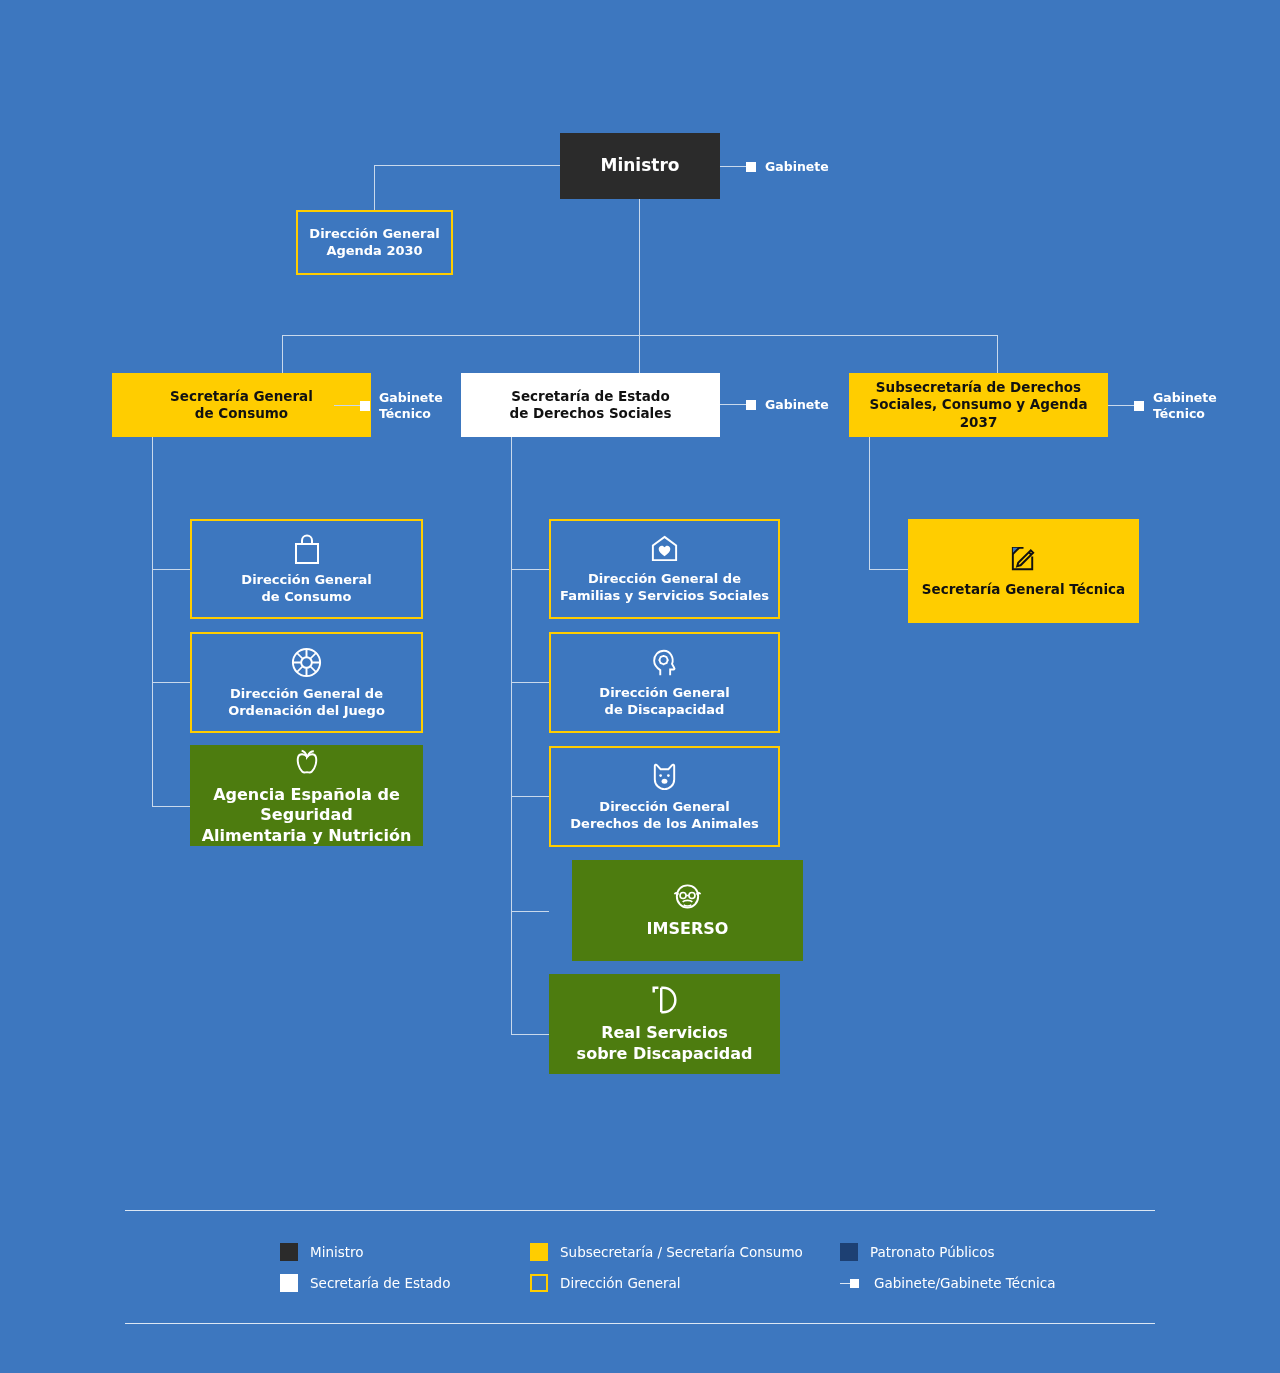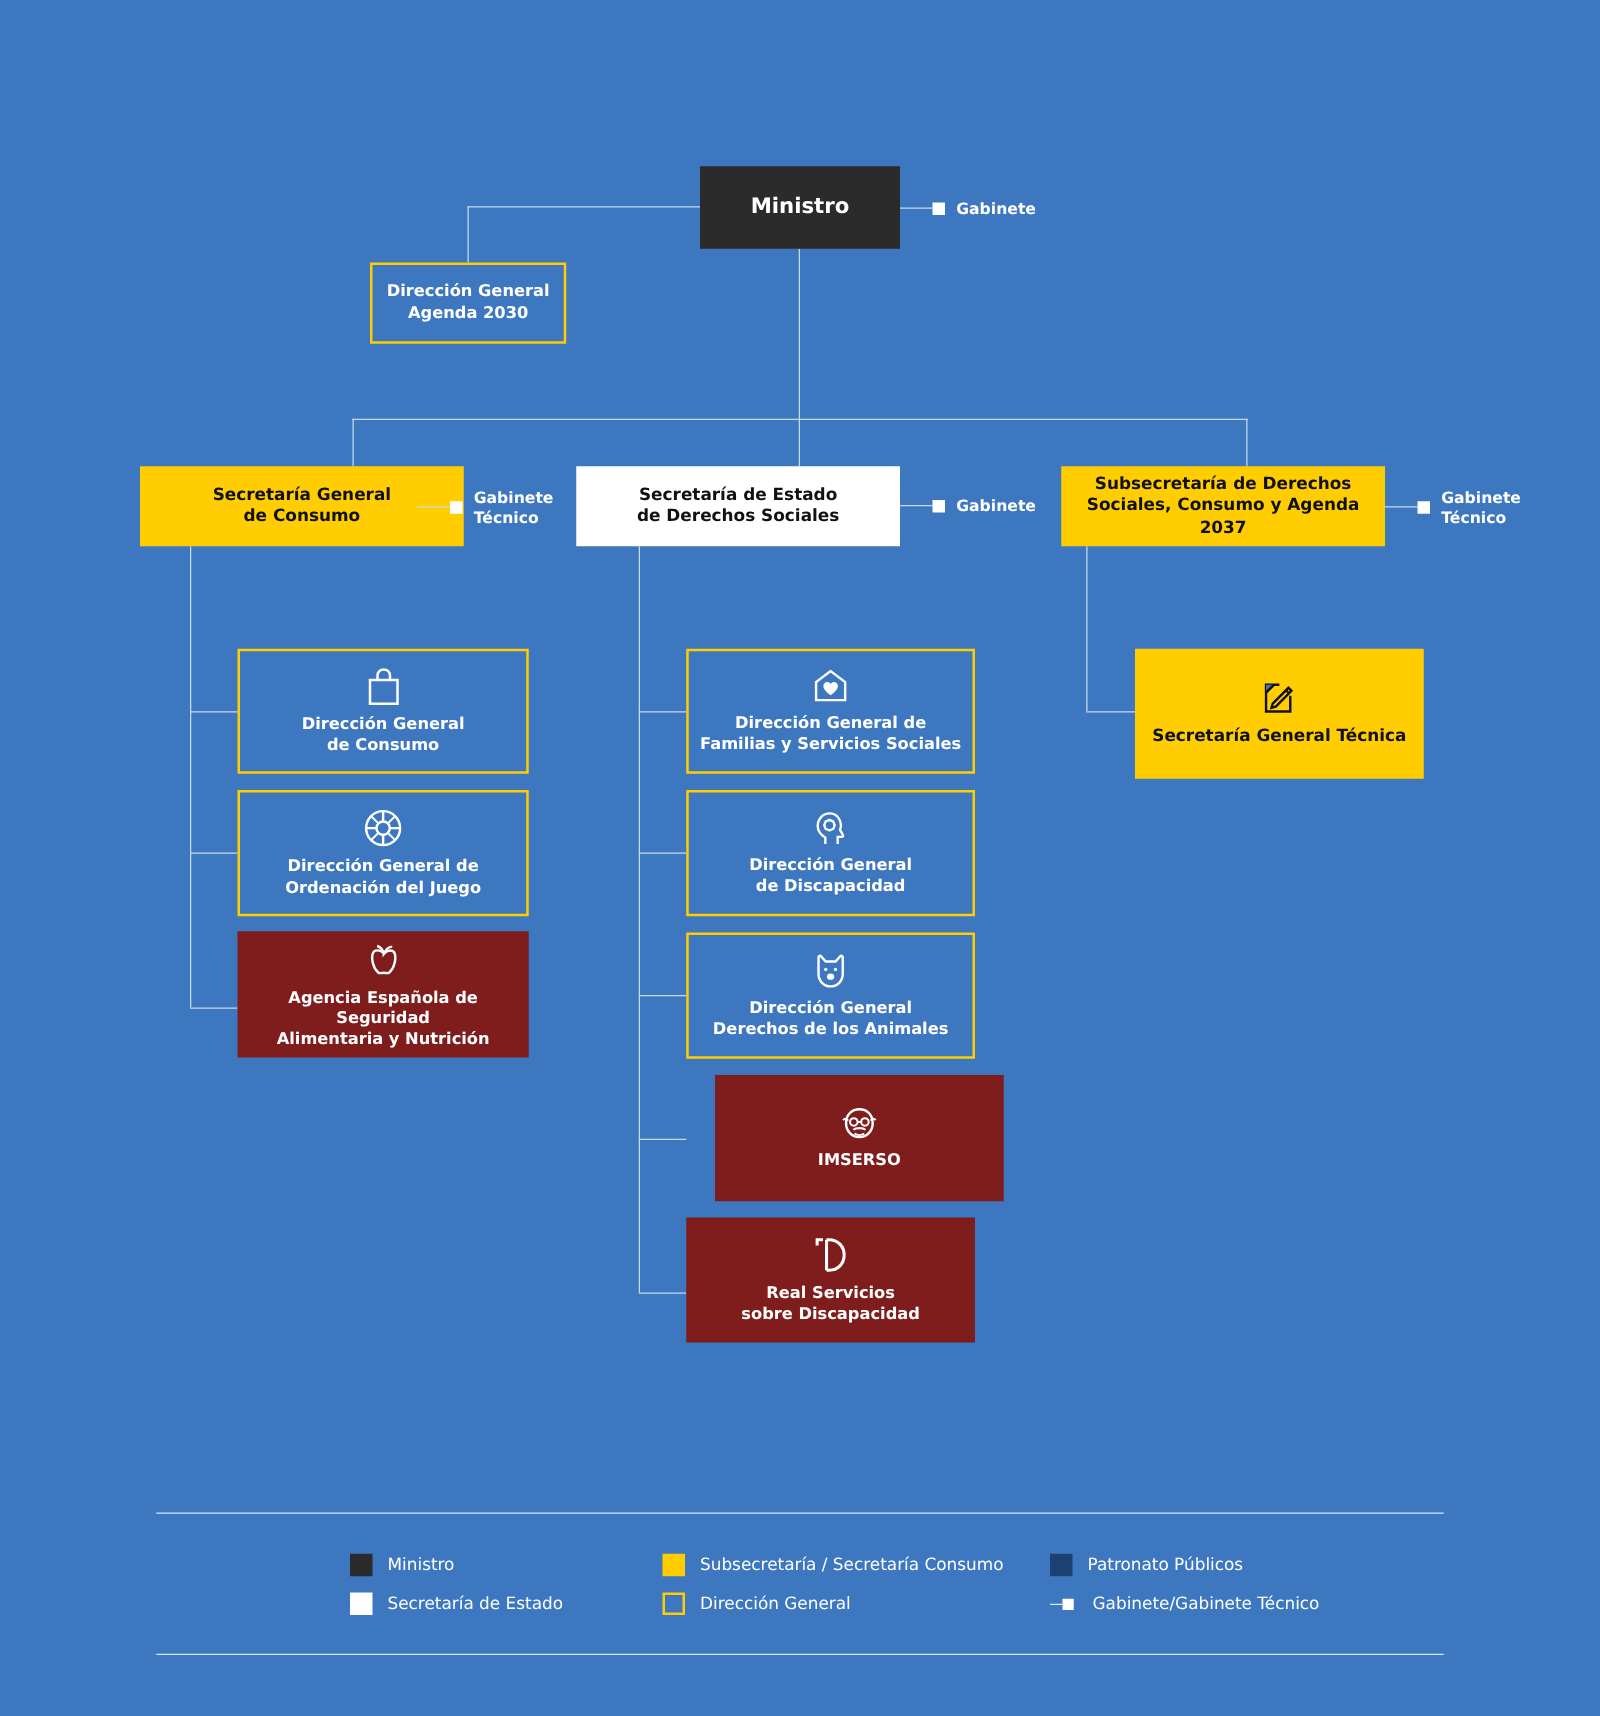--- a/index.html
+++ b/index.html
@@ -28,21 +28,21 @@
     text-align:center;
     font-weight:bold;
     line-height:1.28;
   }
   .box .lbl{display:block;padding:0 8px;white-space:pre-line;}
 
   .b-minister{background:#2b2b2b;color:#ffffff;font-size:17px;}
   .b-state{background:#ffffff;color:#111111;font-size:13.5px;}
   .b-sgen{background:#ffcd00;color:#111111;font-size:13.5px;}
   .b-dg{background:transparent;border:2px solid #ffcd00;color:#ffffff;font-size:13px;}
-  .b-org{background:#7f1d1d;color:#ffffff;font-size:13px;}
+  .b-org{background:#4d7c0f;color:#ffffff;font-size:16px;}
 
   .box .ico{
     display:block;
     margin-bottom:7px;
     line-height:0;
   }
   .box .ico svg{display:block;}
 
   
   .gab{position:absolute;display:flex;align-items:center;}
@@ -292,19 +292,19 @@
       </div>
       <div class="lg-item">
         <span class="lg-sw sw-dg"></span>
         <span class="lg-txt">Dirección General</span>
       </div>
       <div class="lg-item">
         <span class="lg-sw sw-gab">
           <span class="gstem"></span>
           <span class="gsq"></span>
         </span>
-        <span class="lg-txt">Gabinete/Gabinete Técnico</span>
+        <span class="lg-txt">Gabinete/Gabinete Técnica</span>
       </div>
     </div>
     <div class="lg-rule lg-bottom"></div>
   </div>
 
 </div>
 
 </body></html>

